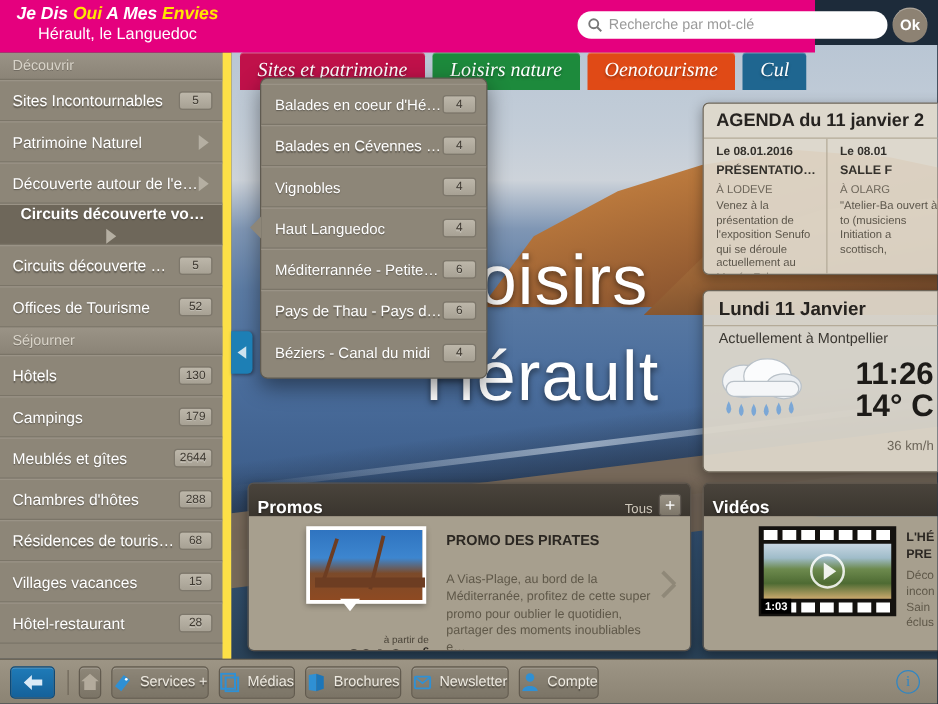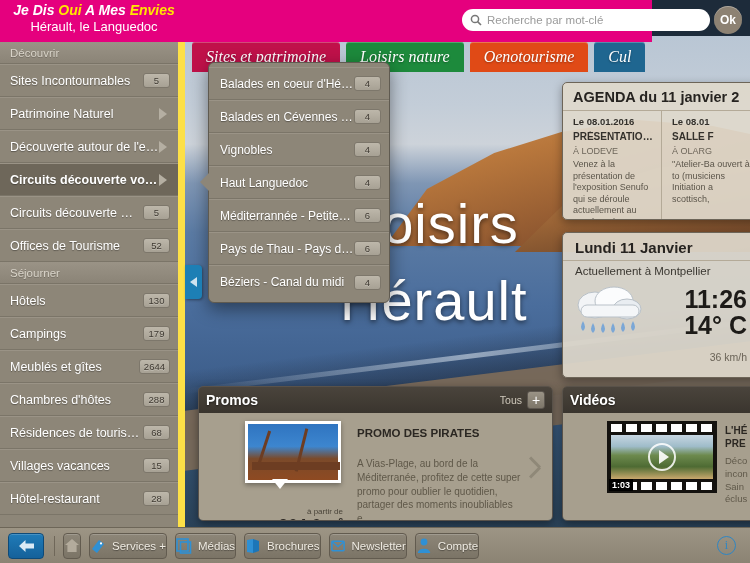--- a/index.html
+++ b/index.html
@@ -111,21 +111,21 @@
     border-bottom: 1px solid #7a7467;
     text-shadow: 0 1px 0 rgba(0,0,0,.2);
   }
   .nav-item {
     height: 33px; display: flex; align-items: center; padding: 0 8px 0 10px;
     border-bottom: 1px solid #7b7568;
     border-top: 1px solid #9a9386;
     color: #fff; font-size: 12.5px;
     text-shadow: 0 1px 1px rgba(0,0,0,.35);
   }
-  .nav-item.active { background: #6e675a; font-weight: bold; }
+  .nav-item.active { background: #6e675a; font-weight: bold; flex-direction: column; }
   .nav-label { flex: 1; white-space: nowrap; overflow: hidden; text-overflow: ellipsis; }
   .badge {
     min-width: 27px; height: 15px; line-height: 14px; text-align: center;
     padding: 0 4px; border-radius: 3px; font-size: 9.5px; color: #3f3a32;
     background: linear-gradient(to bottom,#bdb7aa,#a7a194);
     border: 1px solid #7d776b; text-shadow: 0 1px 0 rgba(255,255,255,.25);
   }
   .chev { width: 0; height: 0; border-left: 8px solid #b5afa2;
           border-top: 6px solid transparent; border-bottom: 6px solid transparent; margin-right: 3px; }
 
@@ -182,21 +182,21 @@
   .w-ico { width: 84px; height: 66px; position: relative; flex: none; }
   .w-vals { flex: 1; text-align: right; padding-right: 4px; }
   .w-time { font-size: 25px; font-weight: bold; color: #1d1b18; line-height: 1.05; }
   .w-temp { font-size: 25px; font-weight: bold; color: #1d1b18; line-height: 1.05; }
   .w-wind { text-align: right; font-size: 10.5px; color: #6b6458; padding: 6px 14px 0 0; }
 
   
   .card { position: absolute; z-index: 25; border-radius: 5px; overflow: hidden;
           border: 1px solid #59524a; box-shadow: 0 3px 9px rgba(0,0,0,.4); }
   .card-head { height: 26px; background: linear-gradient(to bottom,#4a443c,#3a352e);
-               display: flex; align-items: center; padding: 12px 7px; }
+               display: flex; align-items: flex-end; padding: 0 7px; }
   .card-title { color: #fff; font-size: 14px; font-weight: bold; flex: 1; text-shadow: 0 1px 2px rgba(0,0,0,.5); }
   .card-more { color: #cfc8bb; font-size: 10.5px; margin-right: 5px; margin-left: 48px; }
   .plusbtn { width: 18px; height: 18px; border-radius: 3px;
              background: linear-gradient(to bottom,#9a9386,#7d7669); color: #fff;
              display: flex; align-items: center; justify-content: center; font-size: 14px;
              border: 1px solid #5d5750; }
   .card-body { background: #a79f8e; height: calc(100% - 26px); display: flex; padding: 8px; position: relative; }
 
   .promos { left: 198px; top: 386px; width: 355px; height: 135px; }
   .promo-thumb { width: 98px; flex: none; margin-left: 38px; }

